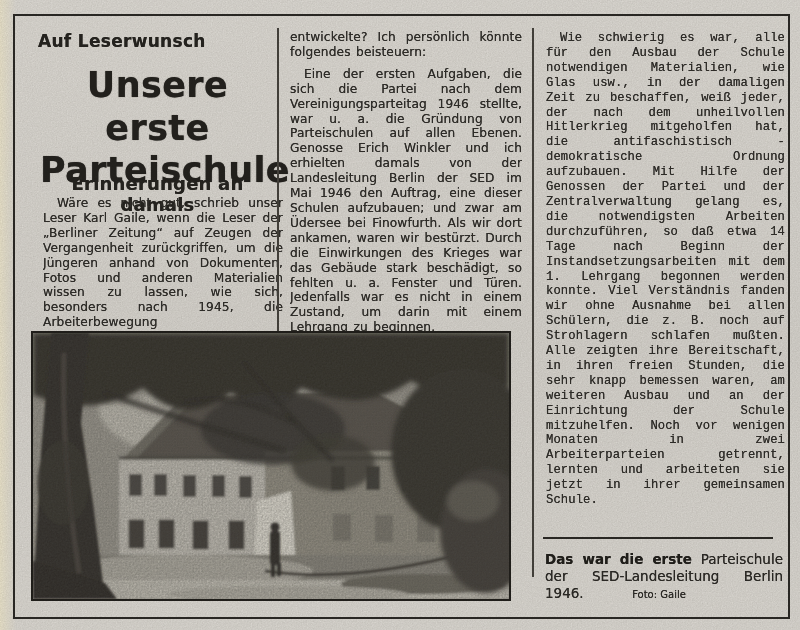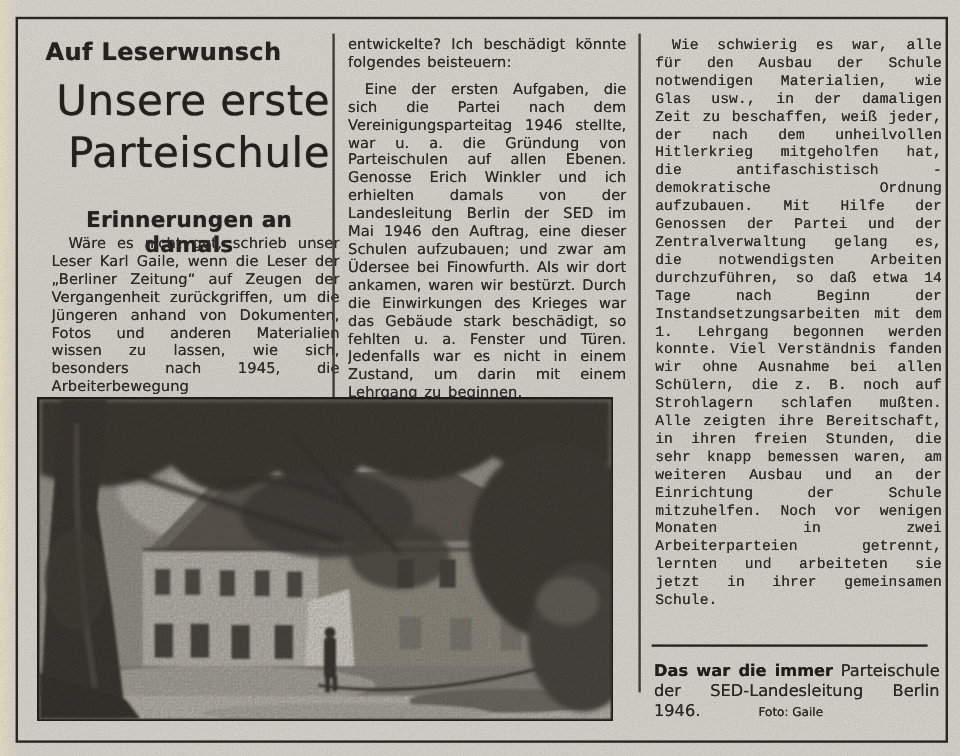--- a/index.html
+++ b/index.html
@@ -15,28 +15,28 @@
       linear-gradient(90deg,#eae3cb 0px,rgba(234,227,203,0) 16px),
       linear-gradient(180deg,#dcd9d3 0%,#d6d3cd 55%,#dad7d1 100%);
   }
   .article-box{
     position:absolute;left:13px;top:14px;width:773px;height:601px;
     border:2px solid #2b2925;
     background:transparent;
   }
   .kicker{
     position:absolute;left:38px;top:31px;
-    font-size:20px;font-weight:700;color:#262420;
+    font-size:17px;font-weight:700;color:#262420;
     letter-spacing:.3px;
     text-shadow:0 0 .6px rgba(38,36,32,.85);
   }
   .headline{
     position:absolute;left:40px;top:64px;width:235px;margin:0;
-    font-size:35px;line-height:1.22;font-weight:400;color:#24221e;
-    text-align:right;letter-spacing:.4px;
+    font-size:35px;line-height:1.22;font-weight:700;color:#24221e;
+    text-align:center;letter-spacing:.4px;
     text-shadow:0 0 .8px rgba(36,34,30,.8);
   }
   .subtitle{
     position:absolute;left:40px;top:173px;width:235px;
     font-size:18px;font-weight:700;color:#262420;
     text-align:center;letter-spacing:.2px;
     text-shadow:0 0 .6px rgba(38,36,32,.85);
   }
   .bodycol{
     position:absolute;overflow:hidden;
@@ -91,21 +91,21 @@
 
   <div class="subtitle">Erinnerungen an damals</div>
 
   <div class="bodycol col1">
     <p class="ind">Wäre es nicht gut, schrieb unser Leser Karl Gaile, wenn die Leser der „Berliner Zeitung“ auf Zeugen der Vergangenheit zurückgriffen, um die Jüngeren anhand von Dokumenten, Fotos und anderen Materialien wissen zu lassen, wie sich, besonders nach 1945, die Arbeiterbewegung</p>
   </div>
 
   <div class="vsep sep1"></div>
 
   <div class="bodycol col2">
-    <p>entwickelte? Ich beschädigt könnte folgendes beisteuern:</p>
+    <p>entwickelte? Ich persönlich könnte folgendes beisteuern:</p>
     <p class="ind">Eine der ersten Aufgaben, die sich die Partei nach dem Vereinigungsparteitag 1946 stellte, war u. a. die Gründung von Parteischulen auf allen Ebenen. Genosse Erich Winkler und ich erhielten damals von der Landesleitung Berlin der SED im Mai 1946 den Auftrag, eine dieser Schulen aufzubauen; und zwar am Üdersee bei Finowfurth. Als wir dort ankamen, waren wir bestürzt. Durch die Einwirkungen des Krieges war das Gebäude stark beschädigt, so fehlten u. a. Fenster und Türen. Jedenfalls war es nicht in einem Zustand, um darin mit einem Lehrgang zu beginnen.</p>
   </div>
 
   <div class="vsep sep2"></div>
 
   <div class="bodycol col3">
     <p class="ind">Wie schwierig es war, alle für den Ausbau der Schule notwendigen Materialien, wie Glas usw., in der damaligen Zeit zu beschaffen, weiß jeder, der nach dem unheilvollen Hitlerkrieg mitgeholfen hat, die antifaschistisch - demokratische Ordnung aufzubauen. Mit Hilfe der Genossen der Partei und der Zentralverwaltung gelang es, die notwendigsten Arbeiten durchzuführen, so daß etwa 14 Tage nach Beginn der Instandsetzungsarbeiten mit dem 1. Lehrgang begonnen werden konnte. Viel Verständnis fanden wir ohne Ausnahme bei allen Schülern, die z. B. noch auf Strohlagern schlafen mußten. Alle zeigten ihre Bereitschaft, in ihren freien Stunden, die sehr knapp bemessen waren, am weiteren Ausbau und an der Einrichtung der Schule mitzuhelfen. Noch vor wenigen Monaten in zwei Arbeiterparteien getrennt, lernten und arbeiteten sie jetzt in ihrer gemeinsamen Schule.</p>
   </div>
 
   <div class="photo">
@@ -207,21 +207,21 @@
         <ellipse cx="30" cy="150" rx="26" ry="42" fill="#3c3832" opacity="0.75"></ellipse>
       </g>
 
       <rect width="476" height="266" fill="url(#dots)" opacity="0.55"></rect>
       <rect width="476" height="266" filter="url(#grain)" opacity="0.32"></rect>
     </svg>
   </div>
 
   <div class="caption-rule"></div>
 
-  <p class="caption"><strong>Das war die immer</strong><span> Parteischule der SED-Landesleitung Berlin 1946.</span></p>
+  <p class="caption"><strong>Das war die erste</strong><span> Parteischule der SED-Landesleitung Berlin 1946.</span></p>
 
   <div class="credit">Foto: Gaile</div>
 
   <svg class="paper-noise" width="800" height="630" viewBox="0 0 800 630" xmlns="http://www.w3.org/2000/svg">
     <filter id="pnoise" x="0" y="0" width="100%" height="100%">
       <feTurbulence type="fractalNoise" baseFrequency="0.8" numOctaves="2" stitchTiles="stitch"></feTurbulence>
       <feColorMatrix type="matrix" values="0 0 0 0 0.13  0 0 0 0 0.12  0 0 0 0 0.10  0.6 0.6 0.6 0 -0.42"></feColorMatrix>
     </filter>
     <rect width="800" height="630" filter="url(#pnoise)" opacity="0.2"></rect>
   </svg>

